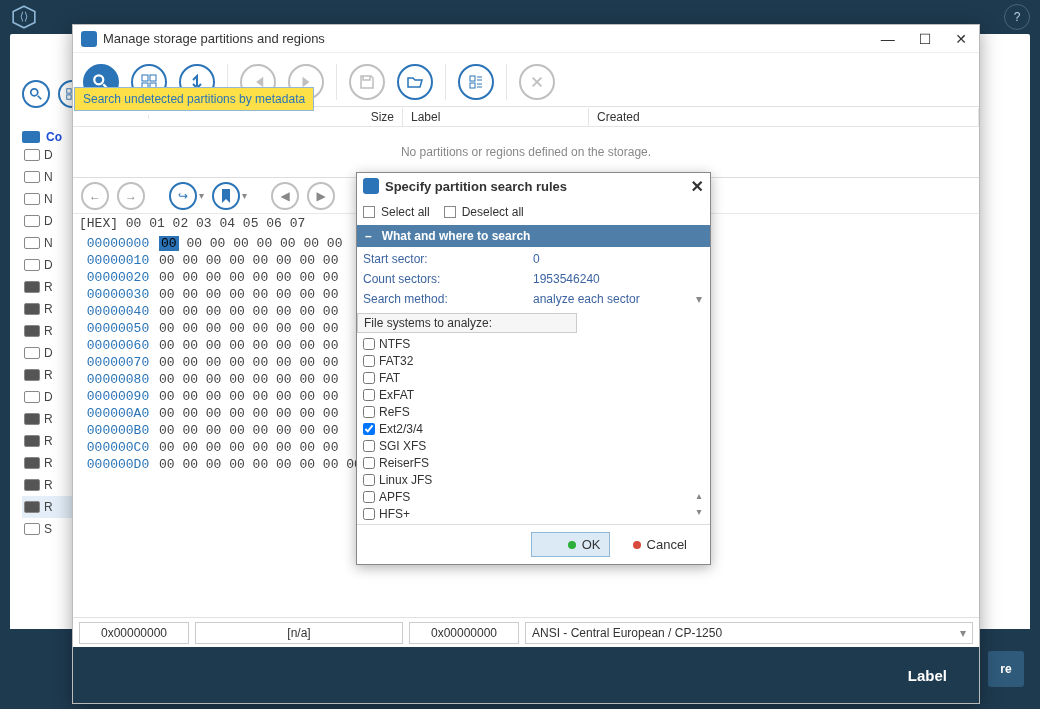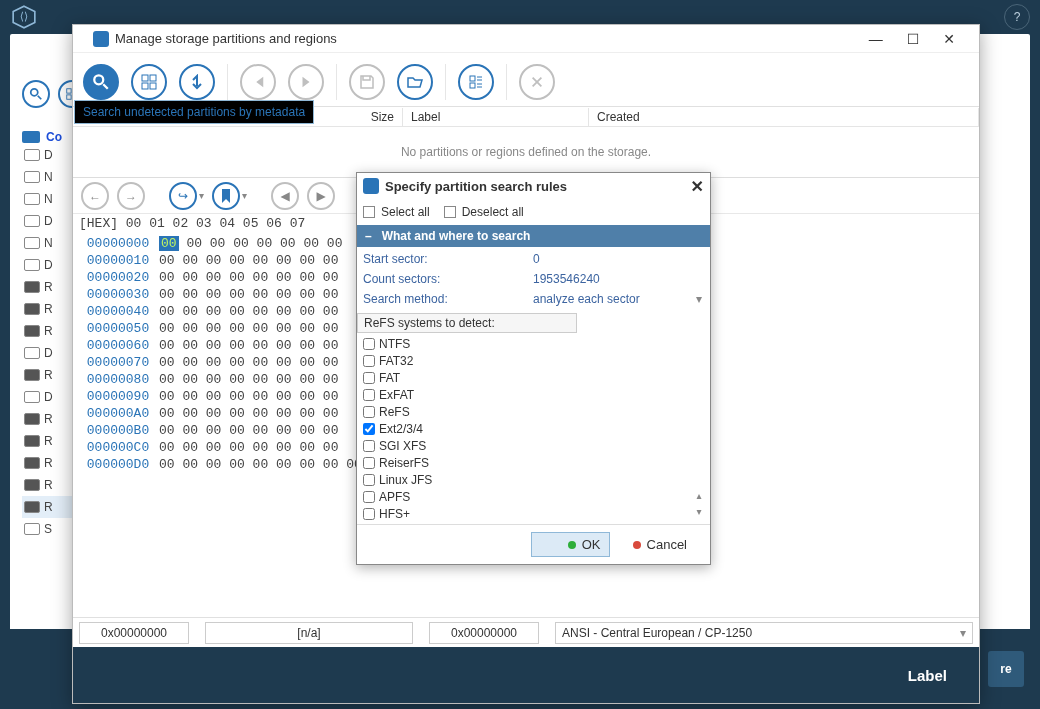--- a/index.html
+++ b/index.html
@@ -91,21 +91,21 @@
 .window {
   position: absolute;
   top: 24px; left: 72px;
   width: 908px; height: 680px;
   background: #fff;
   border: 1px solid #bbb;
   box-shadow: 0 4px 18px rgba(0,0,0,.35);
   display: flex; flex-direction: column;
 }
 .titlebar {
-  height: 28px; display: flex; align-items: center; padding: 0 20px;
+  height: 28px; display: flex; align-items: center; padding: 0 8px;
   border-bottom: 1px solid #eee;
 }
 .title-icon {
   width: 16px; height: 16px; margin-right: 6px;
   background: #2a74b7; border-radius: 3px;
 }
 .window-title { font-size: 13px; }
 .win-controls { margin-left: auto; display: flex; gap: 16px; color: #333; font-size: 14px; }
 .win-controls span { cursor: pointer; padding: 2px 4px; }
 
@@ -118,22 +118,22 @@
 .tool-btn {
   width: 36px; height: 36px; border: 2px solid #2a74b7; border-radius: 50%;
   display: flex; align-items: center; justify-content: center;
   color: #2a74b7; cursor: pointer;
 }
 .tool-btn.disabled { border-color: #bfbfbf; color: #bfbfbf; }
 .tool-btn.filled { background: #2a74b7; color: #fff; }
 
 .tooltip {
   position: absolute;
-  top: 75px; left: 1px;
-  background: #000000;
+  top: 62px; left: 1px;
+  background: #fde047;
   border: 1px solid #90b8d6;
   padding: 4px 8px;
   font-size: 12px;
   color: #2a74b7;
   white-space: nowrap;
 }
 
 .table-header {
   height: 20px; display: flex; border-bottom: 1px solid #e5e5e5;
   font-size: 12px; align-items: center;
@@ -165,25 +165,25 @@
 .hex-dd { font-size: 10px; color: #888; margin-left: -6px; }
 .hex-view {
   flex: 1; overflow: hidden; position: relative;
   font-family: Consolas, "Courier New", monospace;
   font-size: 13px; padding: 2px 6px;
 }
 .hex-header { color: #444; margin-bottom: 4px; letter-spacing: 0; }
 .hex-row { display: flex; gap: 0; color: #2a74b7; line-height: 17px; white-space: pre; }
 .hex-addr { width: 80px; color: #2a74b7; }
 .hex-bytes { color: #444; }
-.hex-sel { background: #2a74b7; color: #bef264; padding: 0 2px; }
+.hex-sel { background: #2a74b7; color: #000000; padding: 0 2px; }
 .hex-ascii { margin-left: 20px; color: #444; }
 
 .status-bar {
-  height: 30px; border-top: 1px solid #e0e0e0; display: flex; align-items: center; gap: 16px;
+  height: 30px; border-top: 1px solid #e0e0e0; display: flex; align-items: center; gap: 6px;
   padding: 0 6px;
 }
 .status-field {
   height: 22px; border: 1px solid #ccc; display: flex; align-items: center; justify-content: center;
   font-size: 12px; background: #fff;
 }
 .sf1 { width: 110px; }
 .sf2 { width: 208px; }
 .sf3 { width: 110px; }
 .sf4 { flex: 1; display: flex; align-items: center; justify-content: flex-start; padding: 0 6px; }
@@ -529,21 +529,21 @@
       <div class="val">1953546240</div>
     </div>
     <div class="dlg-row drop">
       <div class="lbl">Search method:</div>
       <div class="val">
           <span>analyze each sector</span>
           <span class="caret">▾</span>
         </div>
     </div>
   </div>
-  <div class="fs-header">ReFS systems to detect:</div>
+  <div class="fs-header">File systems to analyze:</div>
   <div class="fs-list" id="fs-list">
       <div class="fs-item">
         <input type="checkbox" style="">
         <span>NTFS</span>
       </div>
       <div class="fs-item">
         <input type="checkbox" style="">
         <span>FAT32</span>
       </div>
       <div class="fs-item">

